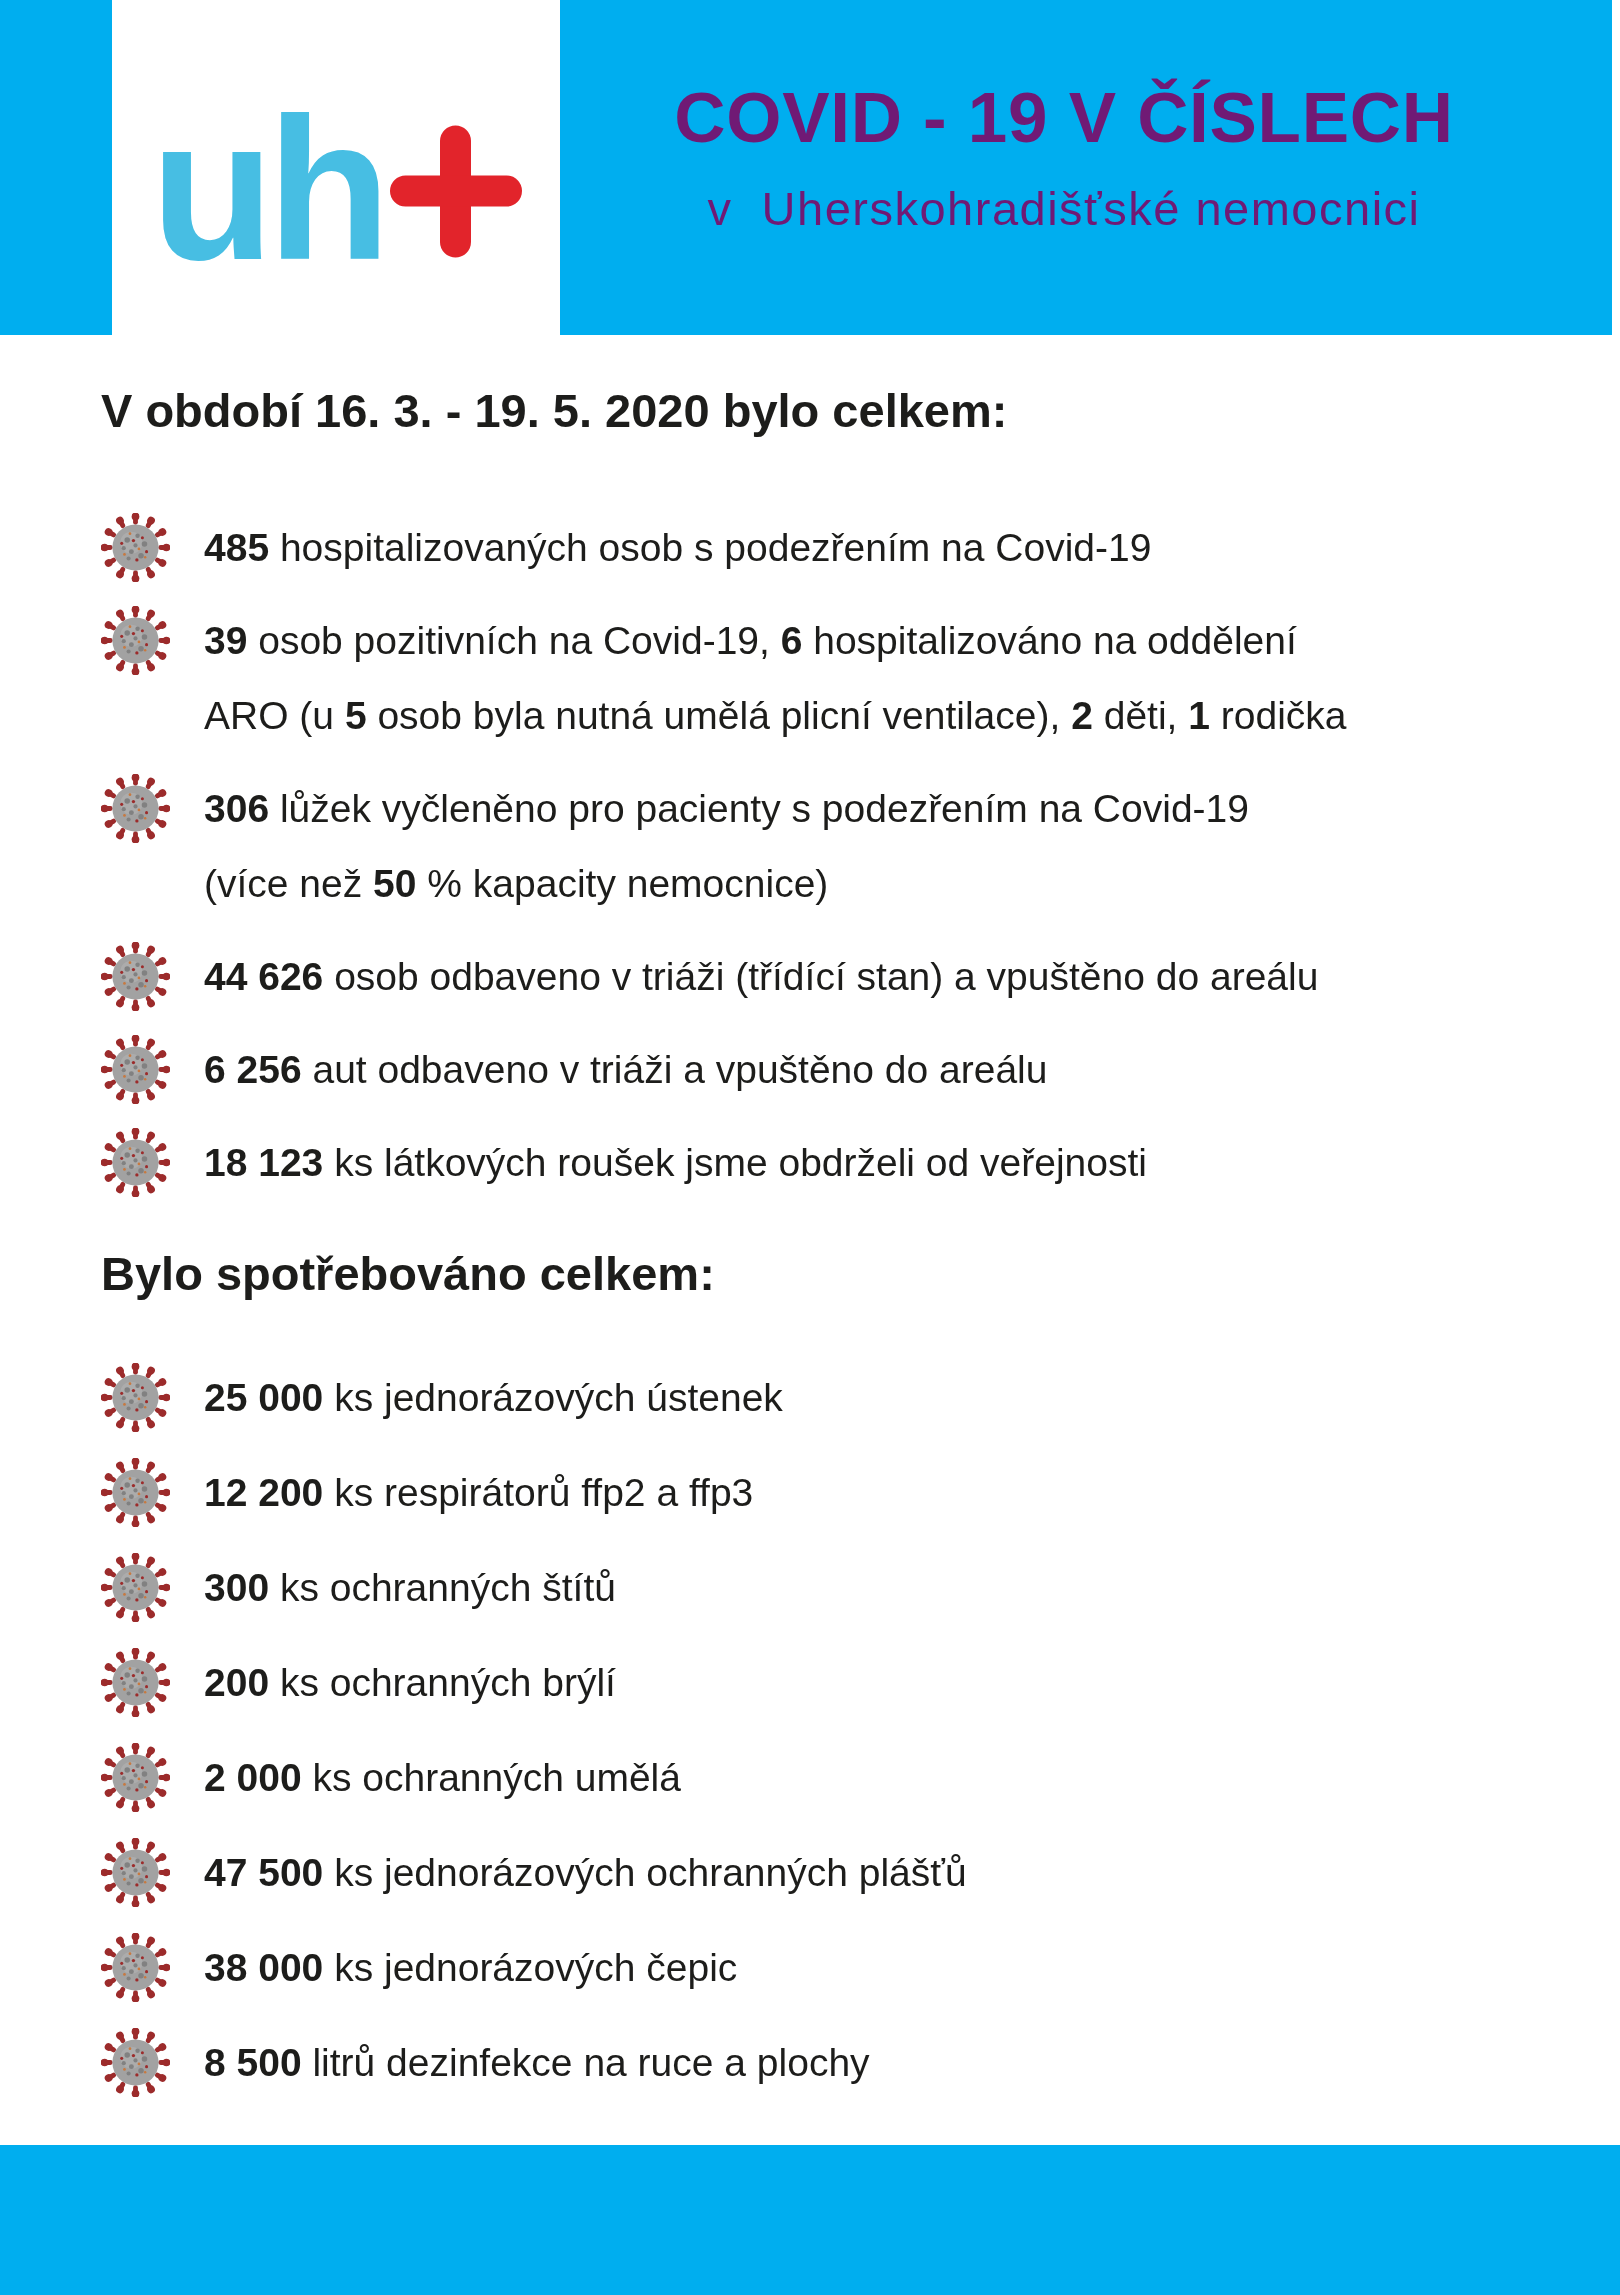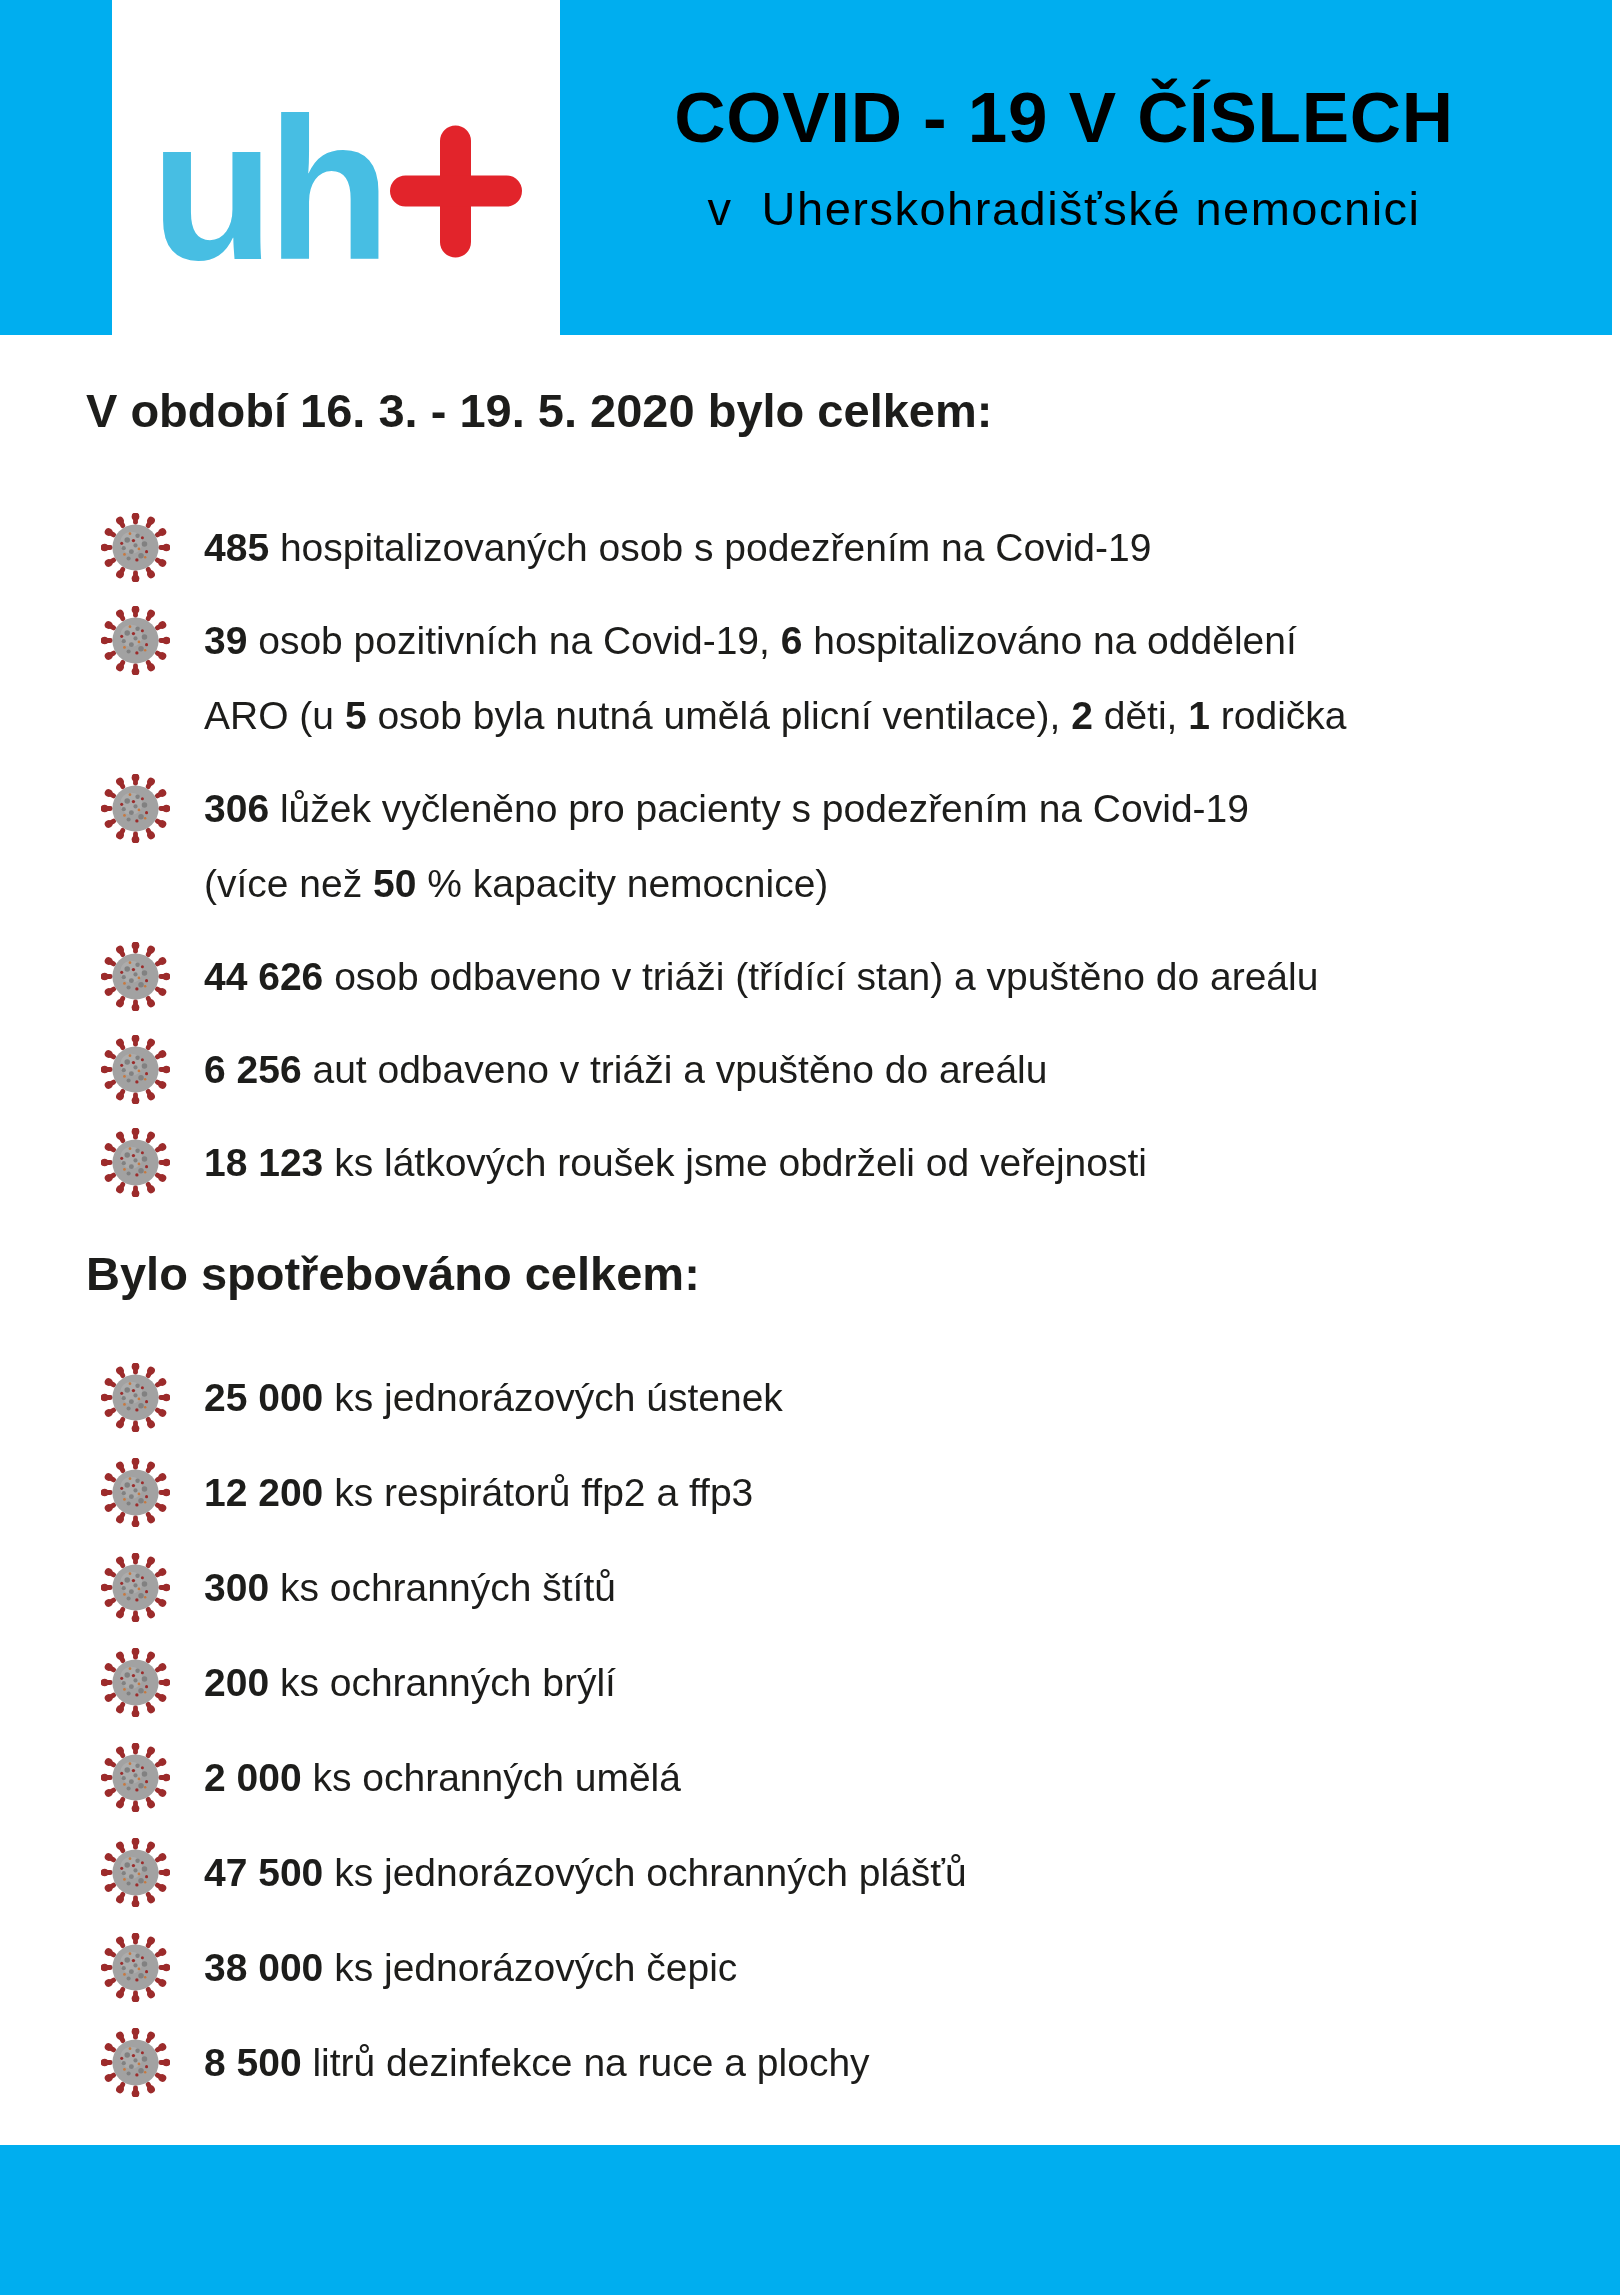--- a/index.html
+++ b/index.html
@@ -13,25 +13,25 @@
     display:flex;align-items:center;justify-content:center;margin-left:45px;}
   .logo-inner{display:flex;align-items:flex-end;transform:translateY(-4.5px);}
   .logo-uh{font-size:203px;line-height:1;font-weight:bold;color:#47bee3;letter-spacing:-7.5px;
     transform:translateY(25.4px);}
   .logo-plus{position:relative;width:132px;height:132px;margin-left:6px;margin-bottom:7.5px;}
   .logo-plus i{position:absolute;background:#e2242b;border-radius:16.4px;display:block;}
   .logo-plus .bar-v{left:50px;top:0;width:31px;height:132px;}
   .logo-plus .bar-h{left:0;top:50px;width:132px;height:31px;}
   .header-titles{position:absolute;left:516px;top:0;width:1096px;height:100%;
     display:flex;flex-direction:column;align-items:center;justify-content:center;
-    text-align:center;color:#000000;padding-bottom:22.4px;box-sizing:border-box;}
+    text-align:center;color:#701a75;padding-bottom:22.4px;box-sizing:border-box;}
   .title{font-size:71px;font-weight:bold;letter-spacing:0.7px;white-space:pre;}
   .subtitle{font-size:47px;font-weight:normal;letter-spacing:1.5px;margin-top:22.4px;white-space:pre;}
   
-  .section-heading{position:absolute;left:86px;margin:0;font-size:47px;font-weight:bold;
+  .section-heading{position:absolute;left:101px;margin:0;font-size:47px;font-weight:bold;
     letter-spacing:0;white-space:pre;}
   #heading-period{top:383px;}
   #heading-consumed{top:1246px;}
   ul.bullets{position:absolute;left:101px;margin:0;padding:0;list-style:none;
     display:flex;flex-direction:column;}
   #list-period{top:510px;gap:18px;}
   #list-consumed{top:1360px;gap:20px;}
   ul.bullets li{display:flex;align-items:flex-start;gap:34px;}
   .virus{flex:0 0 69px;width:69px;height:69px;margin-top:3px;}
   .virus svg{width:69px;height:69px;display:block;}

